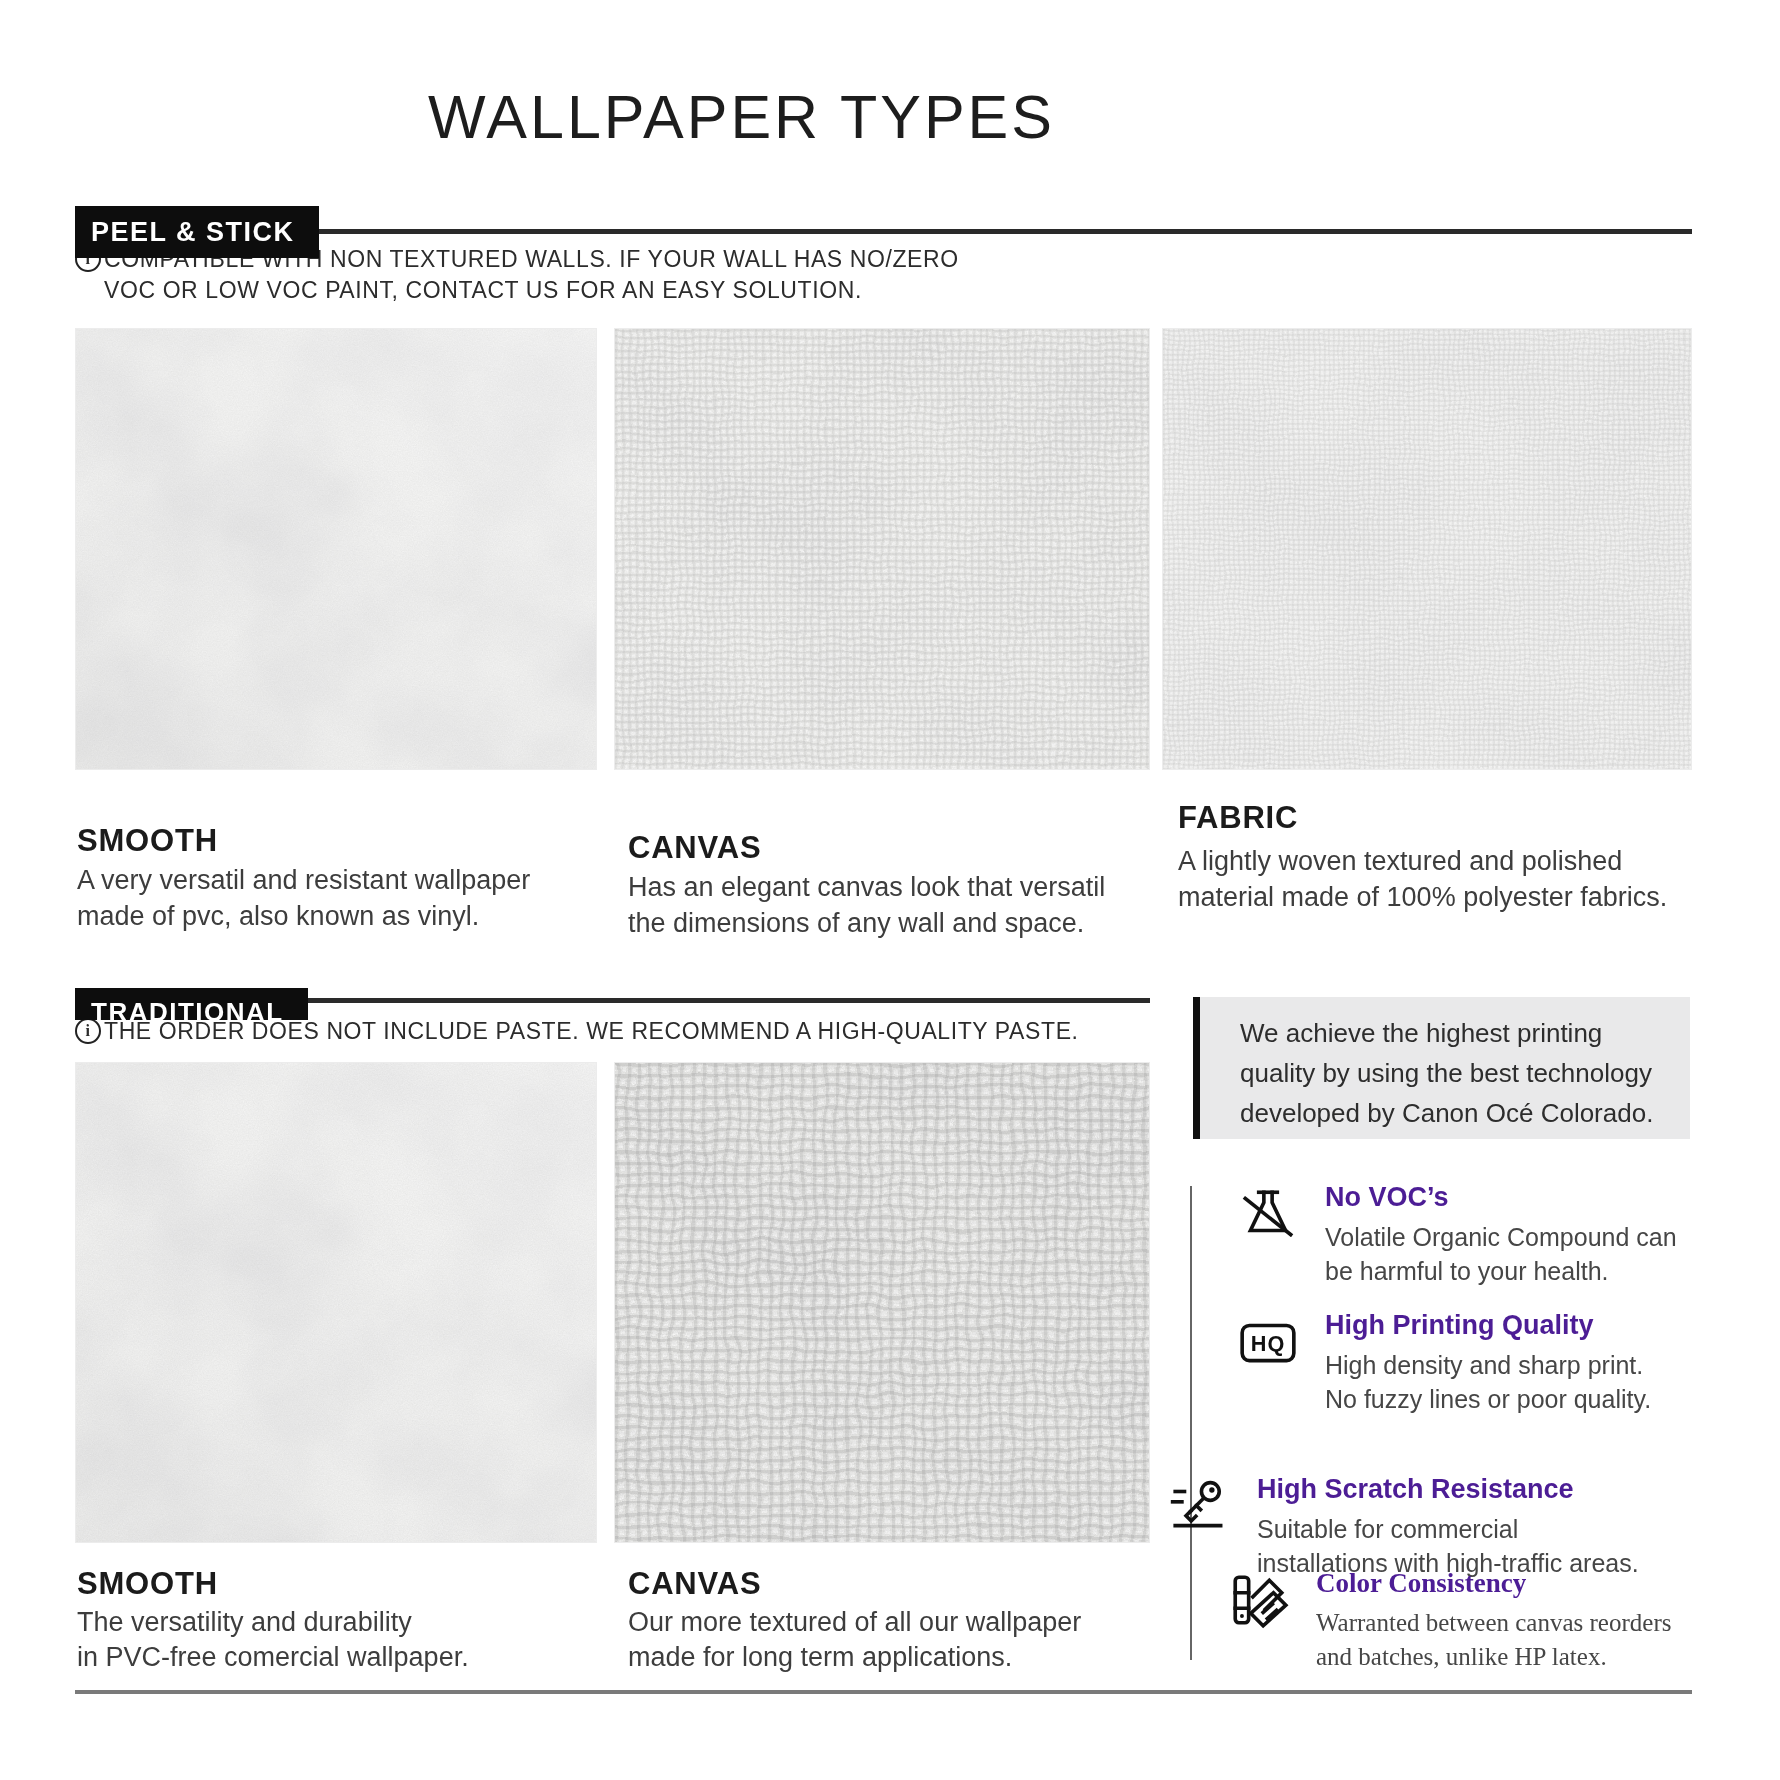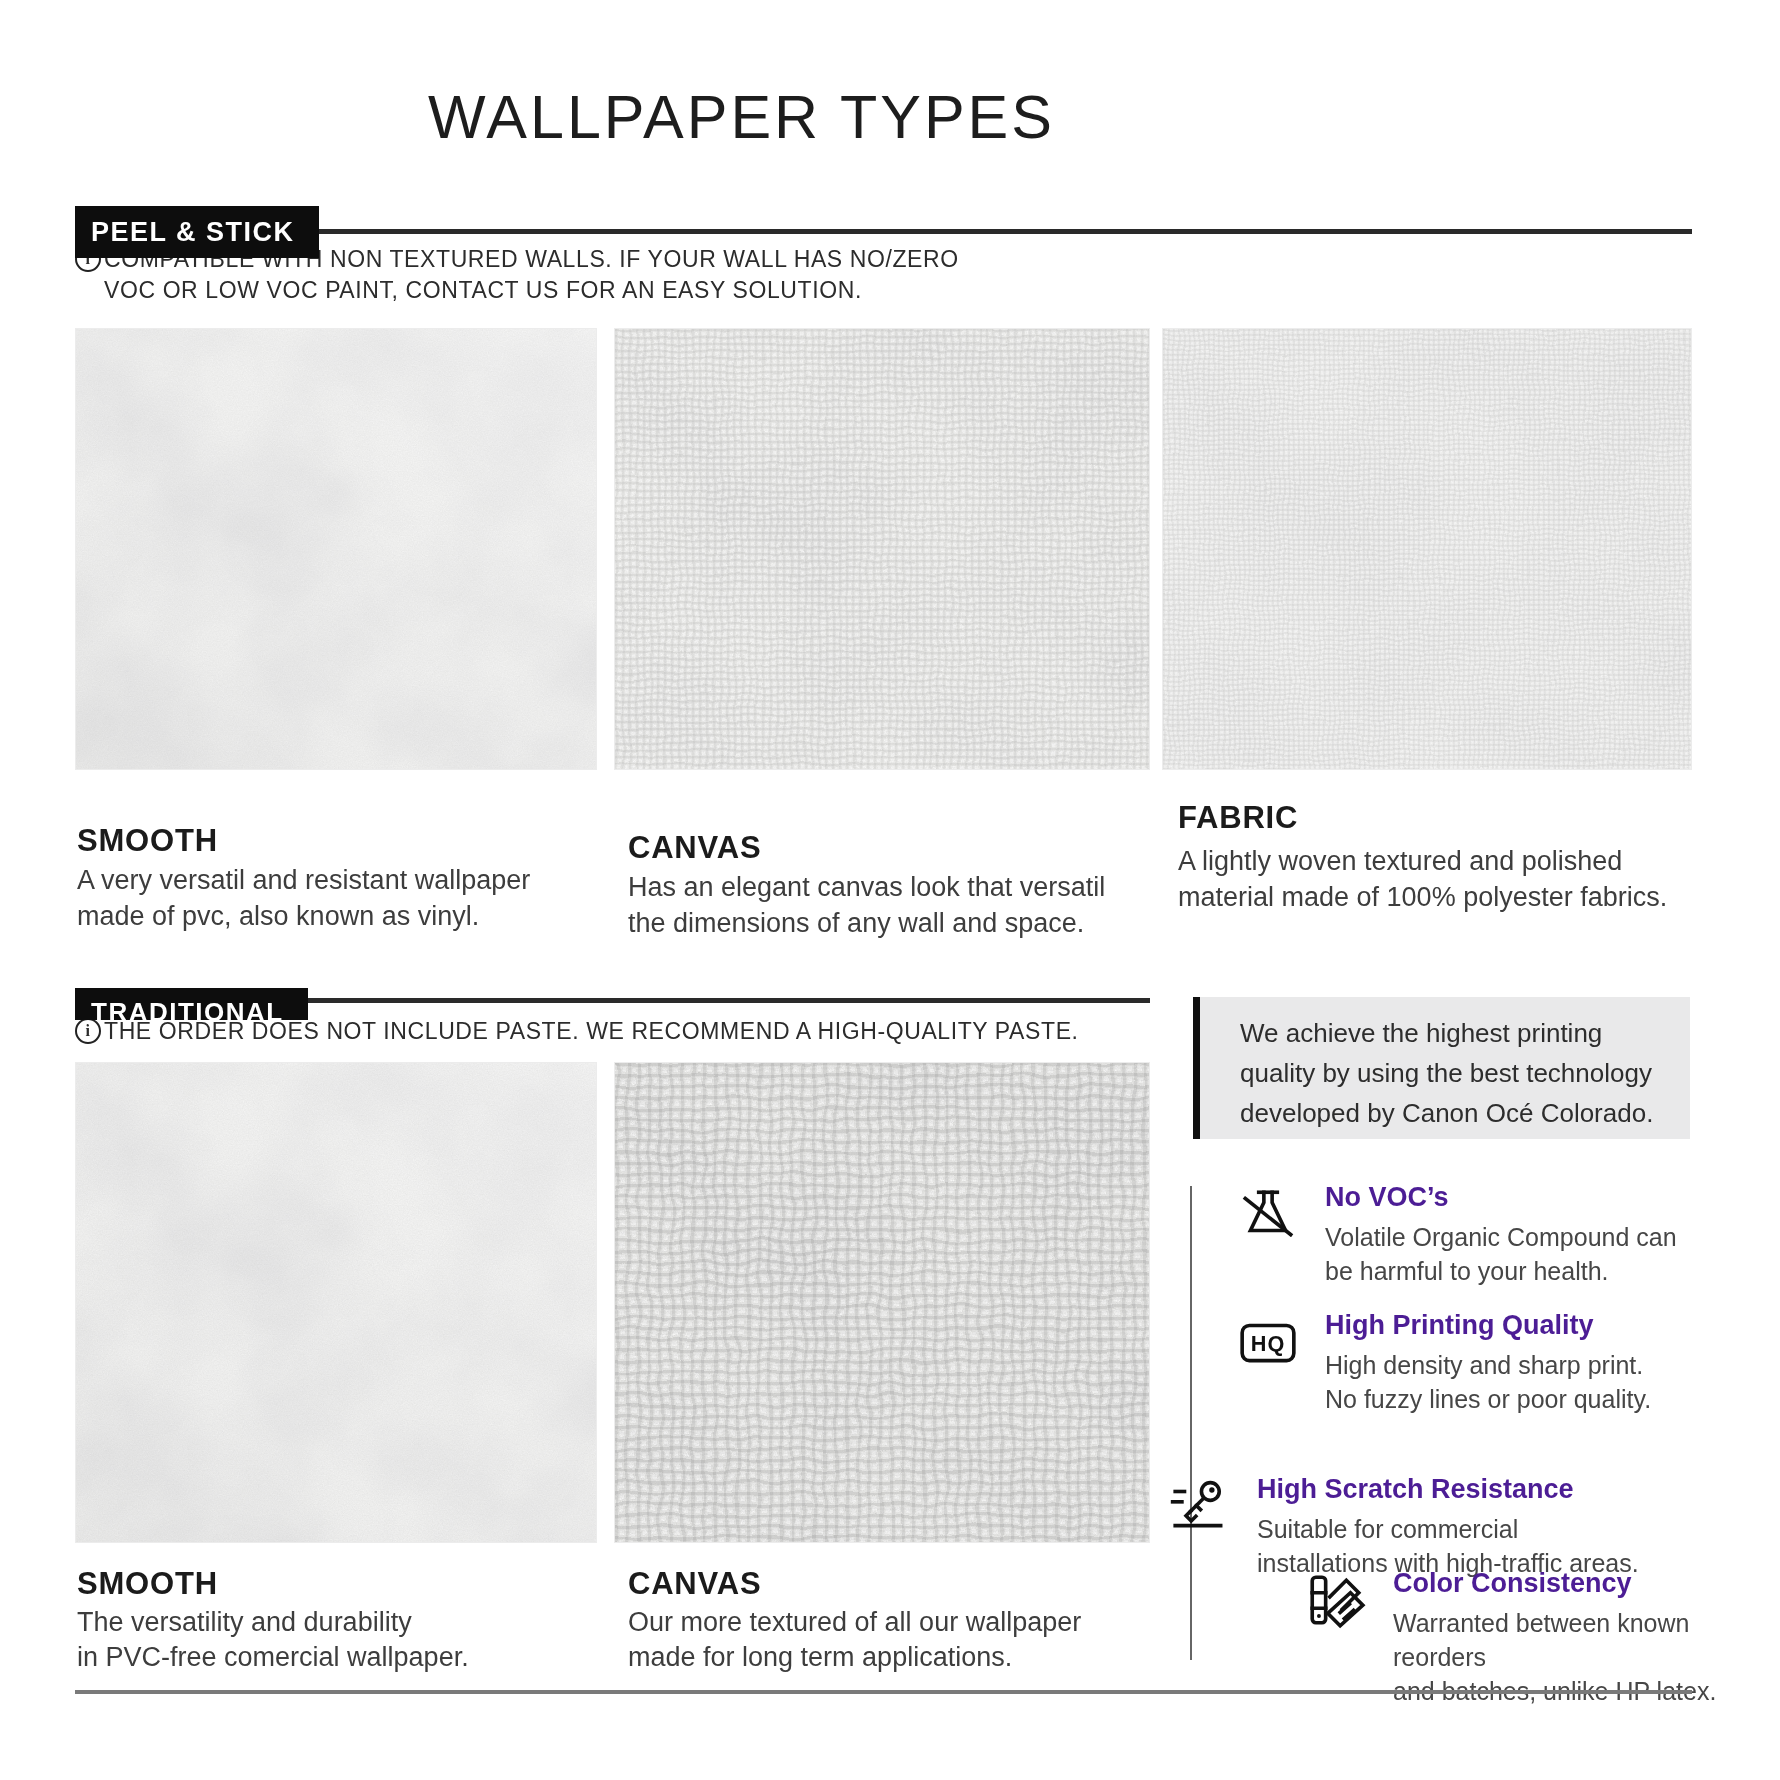--- a/index.html
+++ b/index.html
@@ -251,33 +251,33 @@
         <path class="icon-stroke" d="M6 48 h44"></path>
       </svg>
     </div>
     <div class="f-body">
       <p class="f-title">High Scratch Resistance</p>
       <p class="f-desc">Suitable for commercial
 installations with high-traffic areas.</p>
     </div>
   </div>
 
-  <div class="abs feature" style="left:1305px;top:1568px;height:120px;">
+  <div class="abs feature" style="left:1228px;top:1568px;height:120px;font-family:Liberation Serif, serif;">
     <div class="f-icon">
       <svg viewBox="0 0 60 60" width="62" height="62">
         <rect class="icon-stroke" x="7" y="7" width="13" height="44" rx="3.5"></rect>
         <path class="icon-stroke" d="M7 22 h13 M7 37 h13"></path>
         <circle class="icon-fill" cx="13.5" cy="44.5" r="1.9"></circle>
         <path class="icon-stroke" d="M24 26 L40 10 L52 22 L36 38"></path>
         <path class="icon-stroke" d="M22 42 L44 22 L56 34 L34 54 Z"></path>
         <path class="icon-stroke" d="M34 41 l9 -8 M38 47 l9 -8"></path>
       </svg>
     </div>
     <div class="f-body">
       <p class="f-title">Color Consistency</p>
-      <p class="f-desc">Warranted between known reorders
+      <p class="f-desc">Warranted between canvas reorders
 and batches, unlike HP latex.</p>
     </div>
   </div>
 
   <div class="abs rule-gray" style="left:75px;top:1690px;width:1617px;"></div>
 
 </div>
 
 </body></html>

